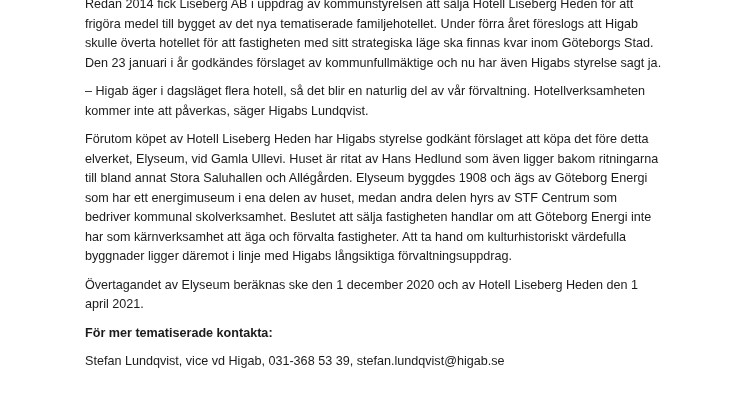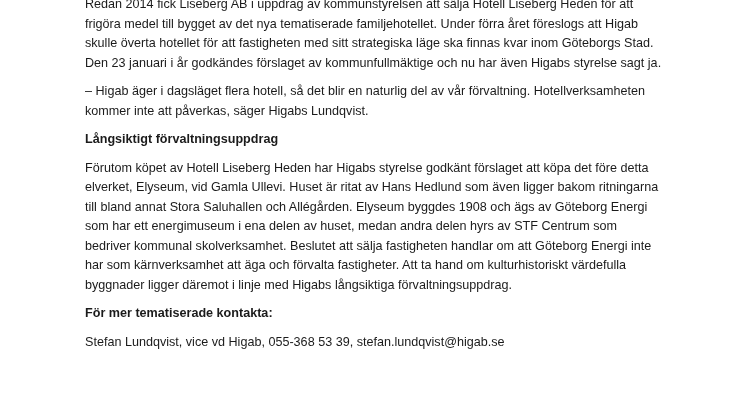--- a/index.html
+++ b/index.html
@@ -36,23 +36,23 @@
 </head>
 <body>
 
 <div class="viewport">
   <div class="page">
 
     <p>Redan 2014 fick Liseberg AB i uppdrag av kommunstyrelsen att sälja Hotell Liseberg Heden för att frigöra medel till bygget av det nya tematiserade familjehotellet. Under förra året föreslogs att Higab skulle överta hotellet för att fastigheten med sitt strategiska läge ska finnas kvar inom Göteborgs Stad. Den 23 januari i år godkändes förslaget av kommunfullmäktige och nu har även Higabs styrelse sagt ja.</p>
 
     <p>– Higab äger i dagsläget flera hotell, så det blir en naturlig del av vår förvaltning. Hotellverksamheten kommer inte att påverkas, säger Higabs Lundqvist.</p>
 
-    <p class="heading">Långsiktigt förvaltningsuppdrag</p>
 
     <p>Förutom köpet av Hotell Liseberg Heden har Higabs styrelse godkänt förslaget att köpa det före detta elverket, Elyseum, vid Gamla Ullevi. Huset är ritat av Hans Hedlund som även ligger bakom ritningarna till bland annat Stora Saluhallen och Allégården. Elyseum byggdes 1908 och ägs av Göteborg Energi som har ett energimuseum i ena delen av huset, medan andra delen hyrs av STF Centrum som bedriver kommunal skolverksamhet. Beslutet att sälja fastigheten handlar om att Göteborg Energi inte har som kärnverksamhet att äga och förvalta fastigheter. Att ta hand om kultur­historiskt värdefulla byggnader ligger däremot i linje med Higabs långsiktiga förvaltningsuppdrag.</p>
 
+    <p>Övertagandet av Elyseum beräknas ske den 1 december 2020 och av Hotell Liseberg Heden den 1 april 2021.</p>
 
     <p class="heading">För mer tematiserade kontakta:</p>
 
-    <p>Stefan Lundqvist, vice vd Higab, 055-368 53 39, stefan.lundqvist@higab.se</p>
+    <p>Stefan Lundqvist, vice vd Higab, 031-368 53 39, stefan.lundqvist@higab.se</p>
 
   </div>
 </div>
 
 </body></html>

